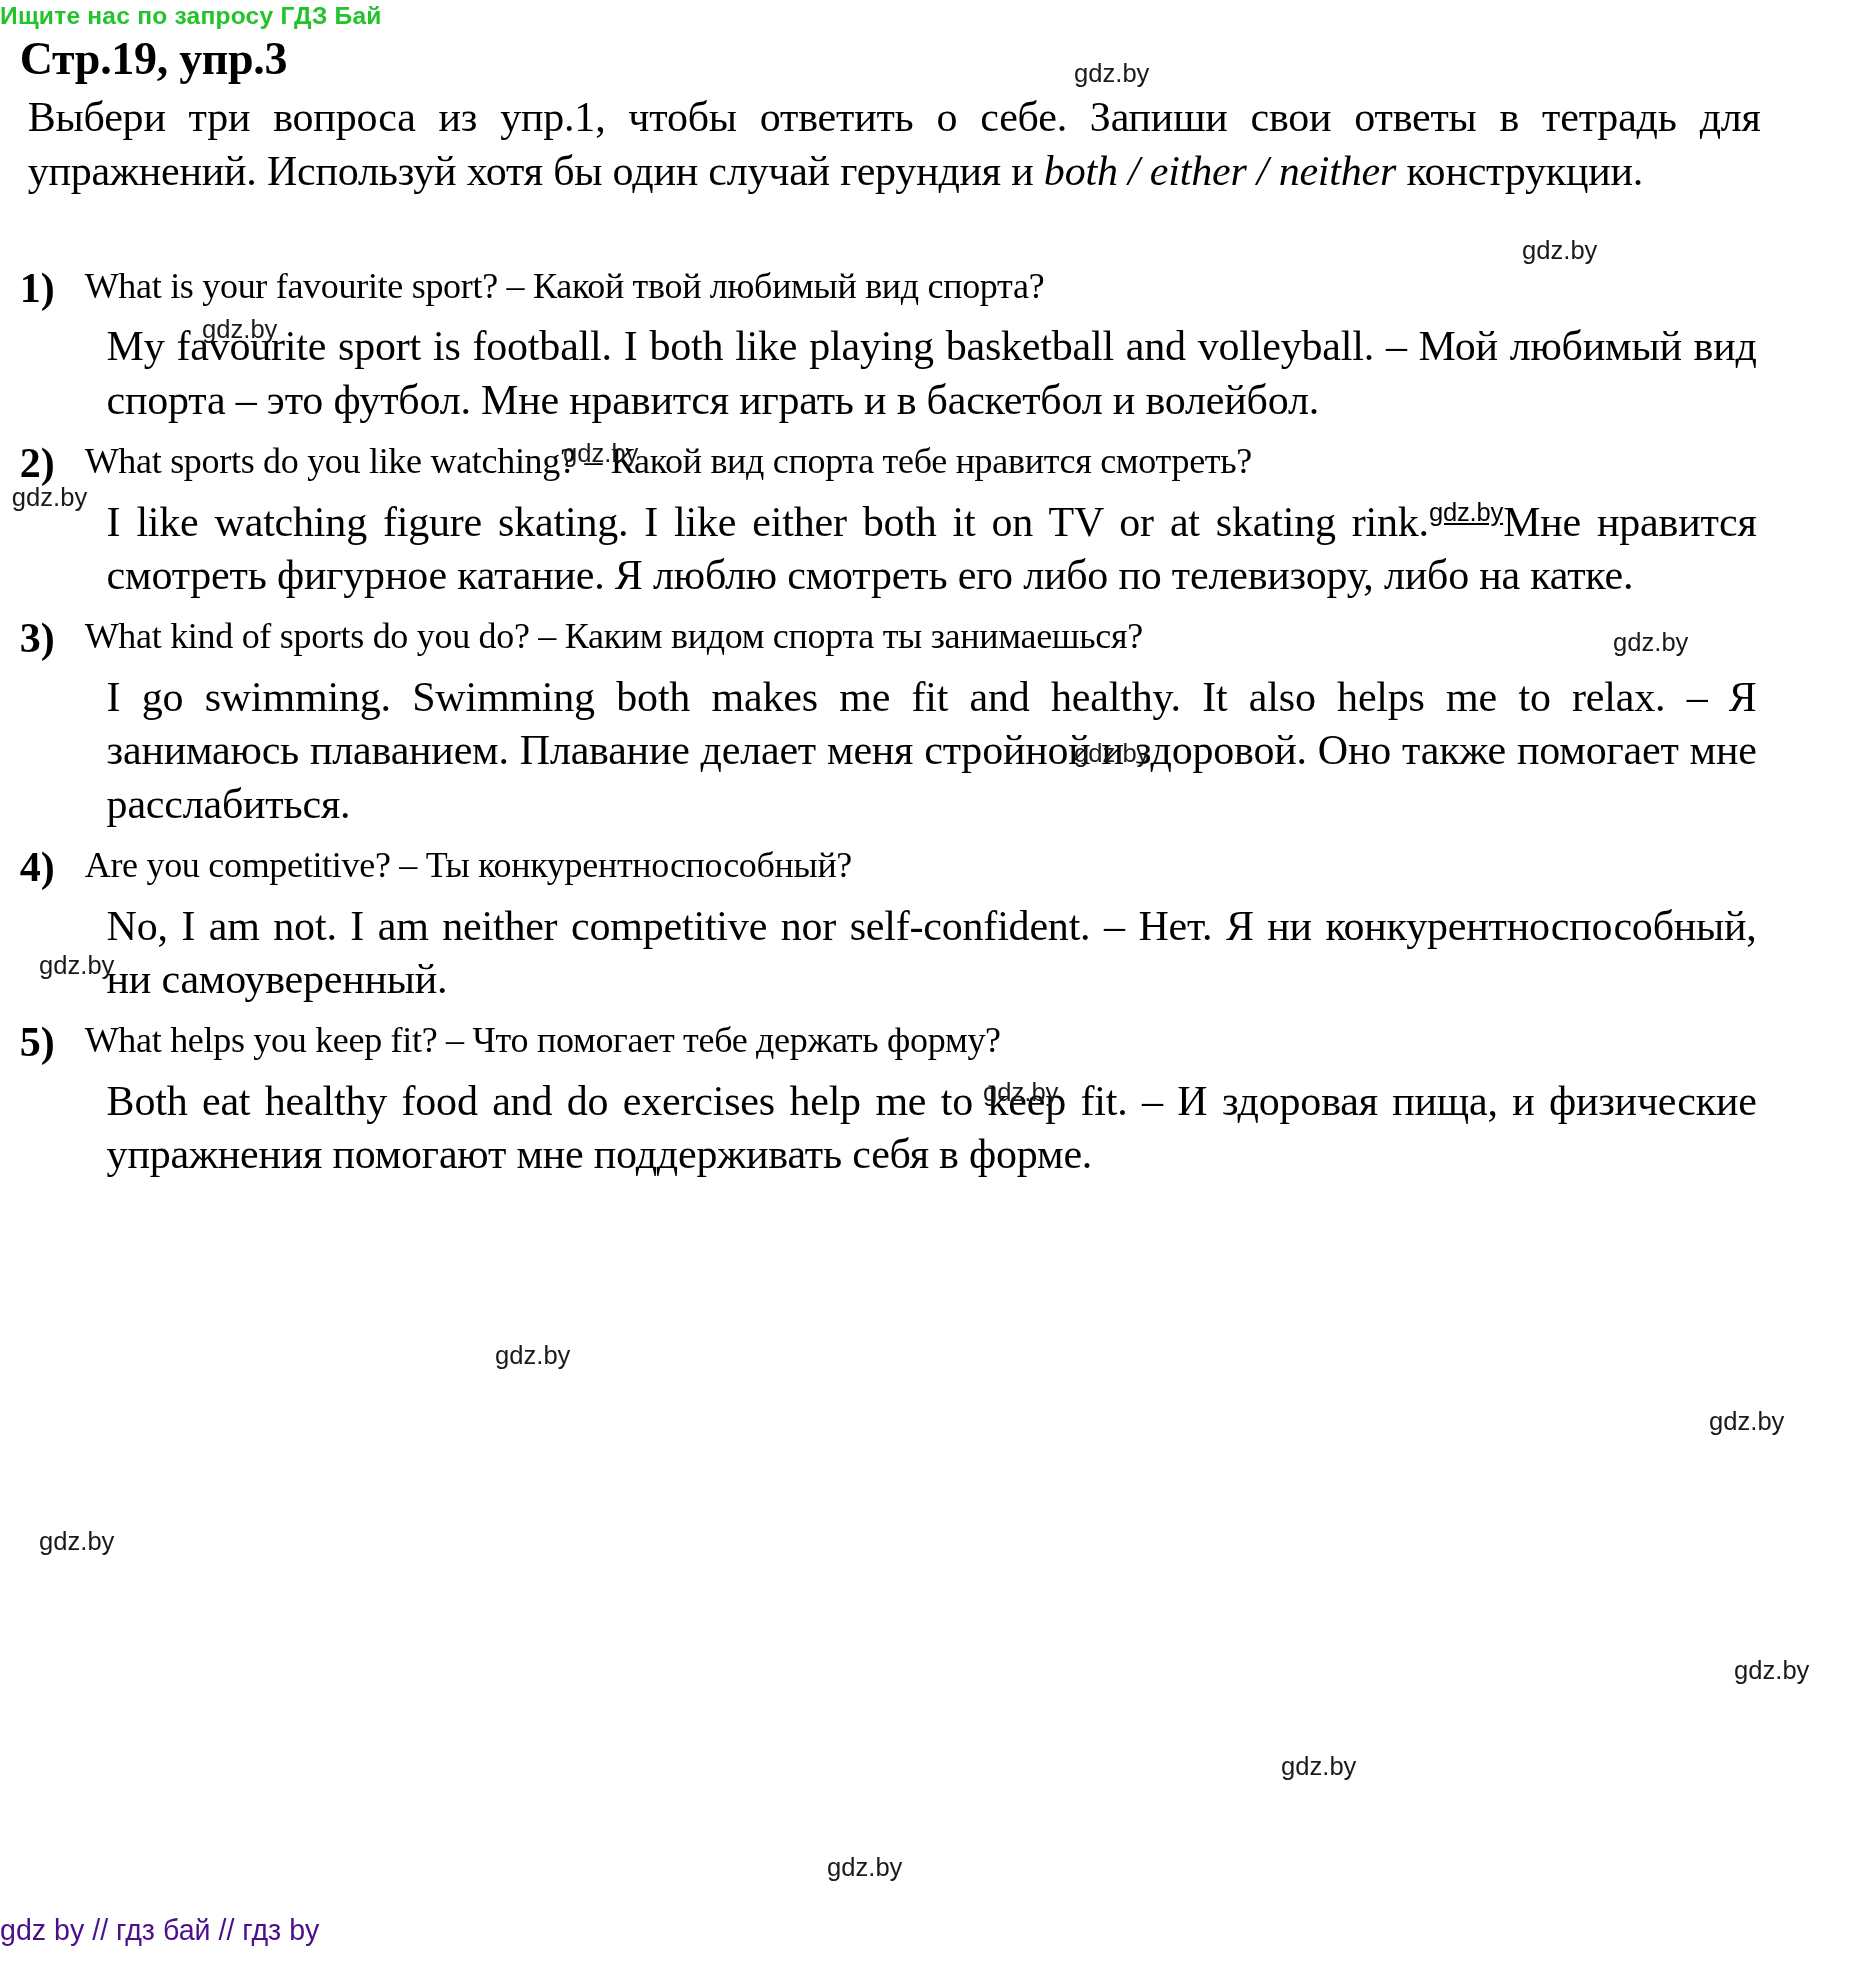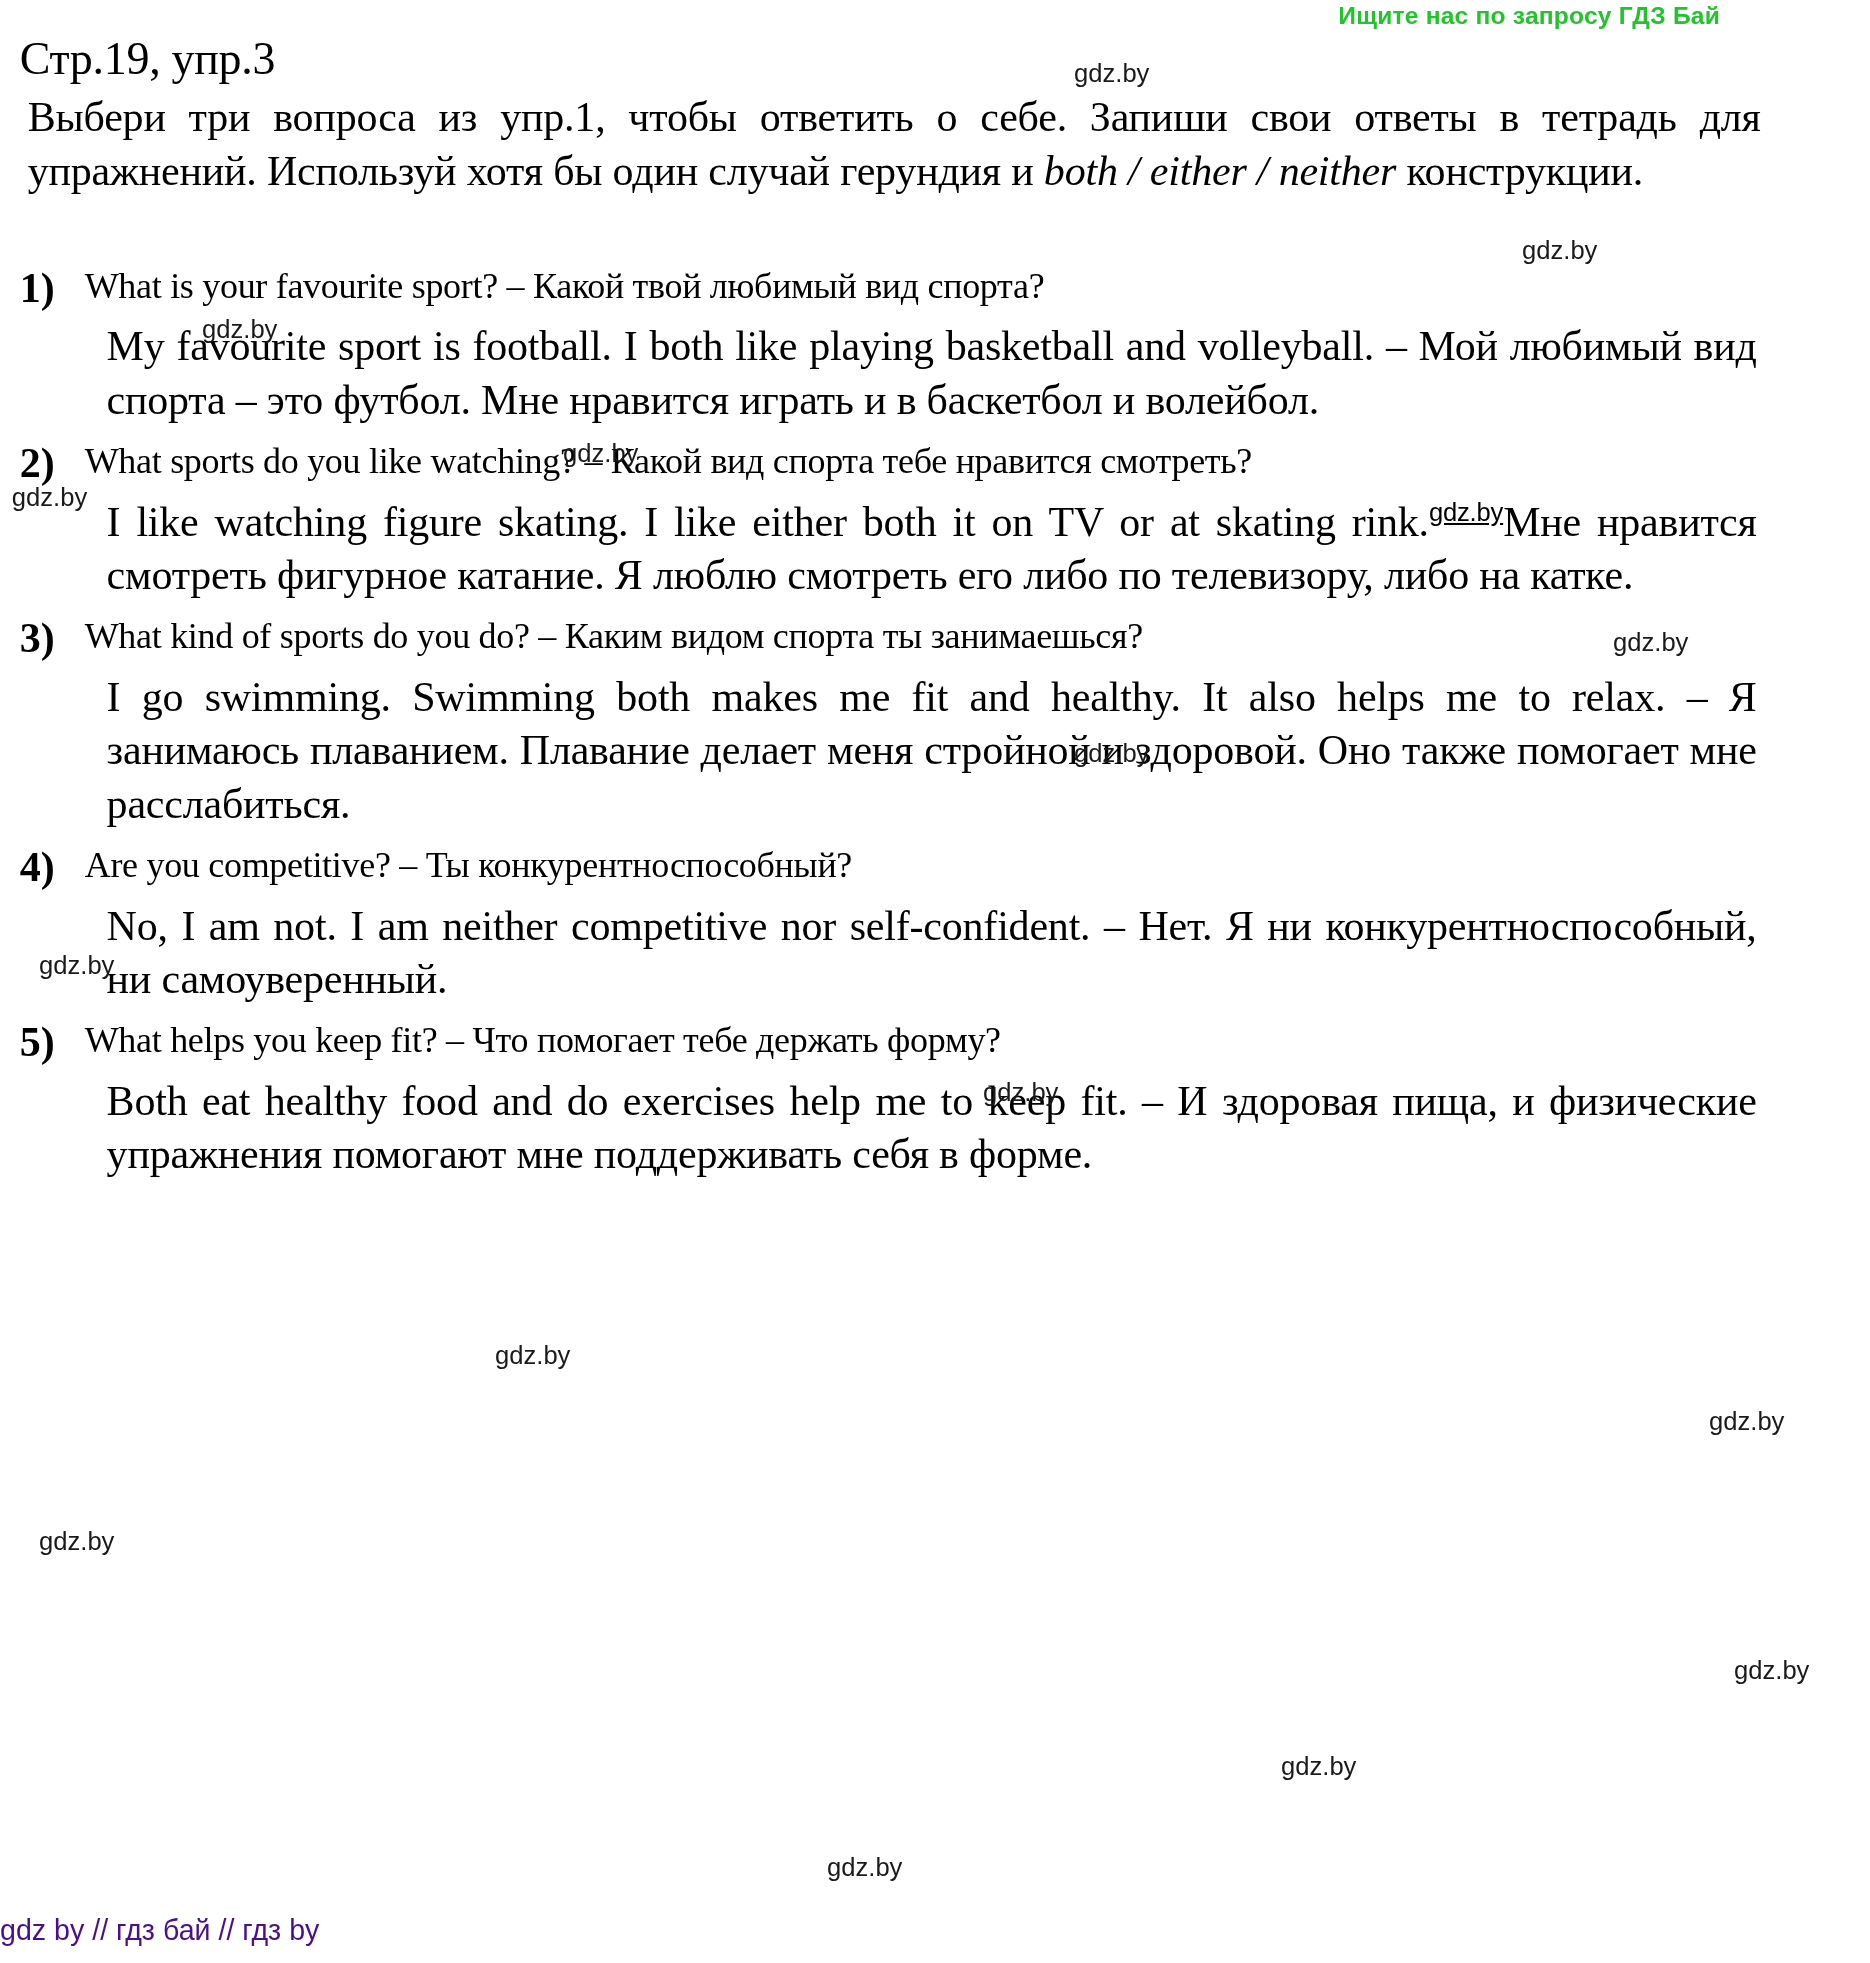--- a/index.html
+++ b/index.html
@@ -15,40 +15,40 @@
     color: #000000;
     overflow: hidden;
   }
 
   
   .promo {
     position: absolute;
     top: 2px;
     left: 0;
     width: 1720px;
-    text-align: right;
+    text-align: left;
     font-family: "Liberation Sans", "DejaVu Sans", sans-serif;
     font-size: 24.6px;
     font-weight: 700;
     color: #22c32b;
     letter-spacing: 0.2px;
     white-space: nowrap;
   }
 
   
   .page {
     position: absolute;
     left: 19.7px;
     top: 35px;
     width: 1749px;
   }
 
   .ex-title {
     font-size: 46px;
-    font-weight: 400;
+    font-weight: 700;
     line-height: 1.05;
     margin: 0 0 2px 0;
     letter-spacing: -0.3px;
   }
 
   .task {
     font-size: 42px;
     line-height: 1.28;
     text-align: justify;
     text-justify: inter-word;

